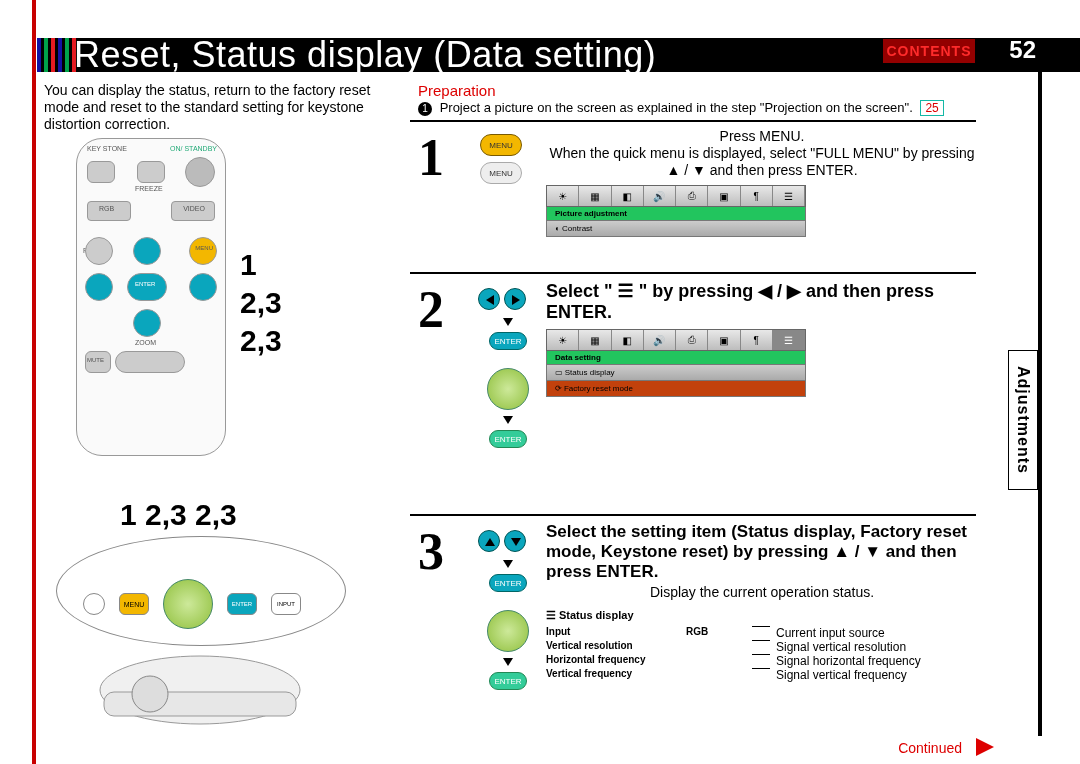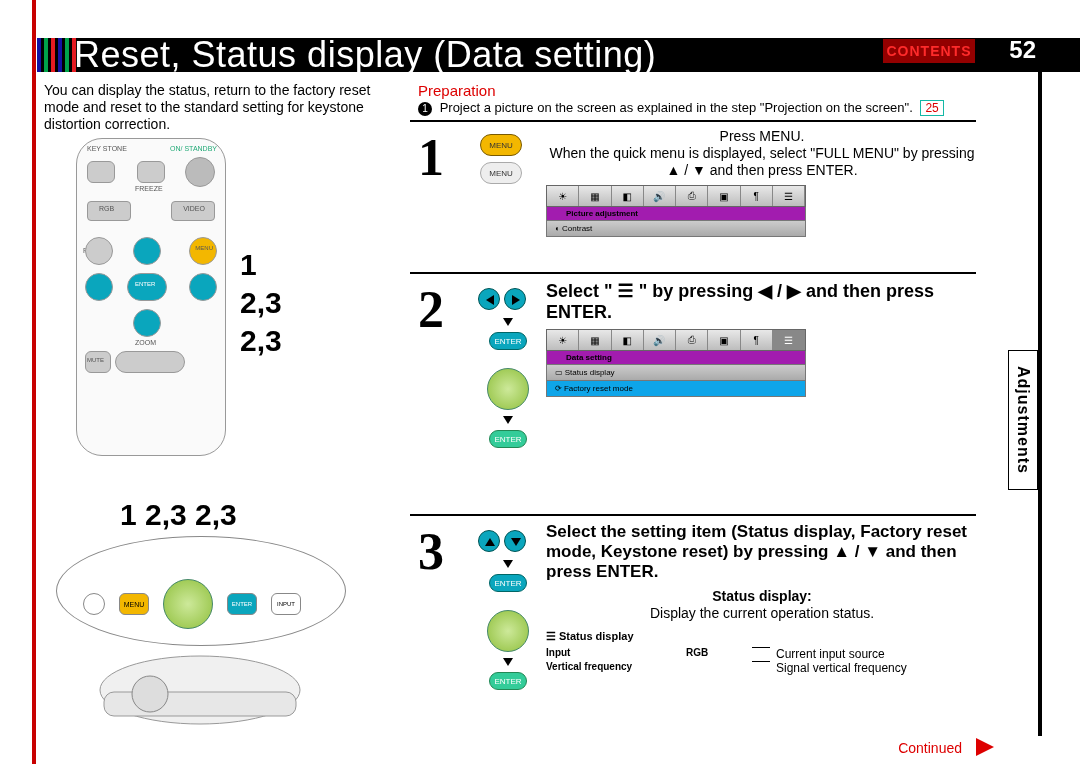--- a/index.html
+++ b/index.html
@@ -45,22 +45,22 @@
   .step-num { position: absolute; left: 0; top: 0; width: 48px; font-size: 52px; font-weight: 700; font-family: "Times New Roman", serif; }
   .step-icons { position: absolute; left: 62px; top: 6px; width: 56px; }
   .icon-pill { display: inline-block; width: 42px; height: 22px; border-radius: 11px; background: #f3b700; border: 1px solid #7a5a00; font-size: 8px; color: #333; text-align: center; line-height: 22px; margin-bottom: 6px; }
   .icon-pill.blue { background: #0aa6bd; color: #fff; border-color: #066; }
   .col { position: absolute; left: 128px; top: 0; width: 432px; }
   .col h3 { font-size: 18px; font-weight: 700; margin-bottom: 2px; }
   .col p { font-size: 14px; line-height: 17px; text-align: center; }
 
   .menu-bar { margin-top: 6px; width: 260px; height: 22px; background: linear-gradient(#e8e8e8,#bdbdbd); border: 1px solid #666; display: flex; }
   .menu-bar span { flex: 1; border-right: 1px solid #888; display:flex; align-items:center; justify-content:center; font-size:10px; }
-  .menu-sub { width: 260px; background: #a21caf; border: 1px solid #777; border-top: none; font-size: 8px; font-weight:700; padding: 2px 19px; }
-  .menu-item { width: 260px; background: #0ea5e9; border: 1px solid #777; border-top: none; font-size: 8px; padding: 3px 8px; }
+  .menu-sub { width: 260px; background: #22c55e; border: 1px solid #777; border-top: none; font-size: 8px; font-weight:700; padding: 2px 8px; }
+  .menu-item { width: 260px; background: #c2410c; border: 1px solid #777; border-top: none; font-size: 8px; padding: 3px 8px; }
   .menu-item.sel { background: linear-gradient(#ccc,#aaa); }
 
   .nav-jog { display:inline-block; width: 42px; height:42px; border-radius:50%; background: radial-gradient(#cde99a,#8fbf3c); border:1px solid #486; margin-top:6px; }
 
   .status-box { margin-top: 8px; width: 420px; font-size: 12px; }
   .status-row { display:flex; }
   .status-row .l { width: 140px; font-weight:700; font-size:10px; }
   .status-row .m { width: 60px; font-weight:700; font-size:10px; }
   .status-row .r { flex:1; font-size:12px; }
   .status-title { font-weight:700; font-size:11px; margin-bottom:4px; }
@@ -226,31 +226,42 @@
   </div>
   <div class="ctr-col" style="top:38px;left:66px">
     <span class="dn-arrow"></span>
     <span class="icon-pill blue" style="width:38px;height:18px;line-height:18px">ENTER</span>
     <span class="nav-jog"></span>
     <span class="dn-arrow"></span>
     <span class="icon-pill blue" style="width:38px;height:18px;line-height:18px;background:#3c9;border-color:#285">ENTER</span>
   </div>
   <div class="col">
     <h3 style="font-size:17px; line-height:20px">Select the setting item (Status display, Factory reset mode, Keystone reset) by pressing ▲ / ▼ and then press ENTER.</h3>
-    <p style="margin-top:6px"><b>Status display:</b></p>
     <p>Display the current operation status.</p>
     <div class="status-box">
       <div class="status-title">Status display</div>
       <div class="status-row">
         <span class="l">Input</span>
         <span class="m">RGB</span>
         <span class="dash"></span>
         <span class="r">Current input source</span>
       </div>
       <div class="status-row">
+        <span class="l">Vertical resolution</span>
+        <span class="m"></span>
+          <span class="dash"></span>
+        <span class="r">Signal vertical resolution</span>
+      </div>
+      <div class="status-row">
+        <span class="l">Horizontal frequency</span>
+        <span class="m"></span>
+          <span class="dash"></span>
+        <span class="r">Signal horizontal frequency</span>
+      </div>
+      <div class="status-row">
         <span class="l">Vertical frequency</span>
         <span class="m"></span>
           <span class="dash"></span>
         <span class="r">Signal vertical frequency</span>
       </div>
     </div>
   </div>
 </div>
 
 <span class="continued">Continued</span>

